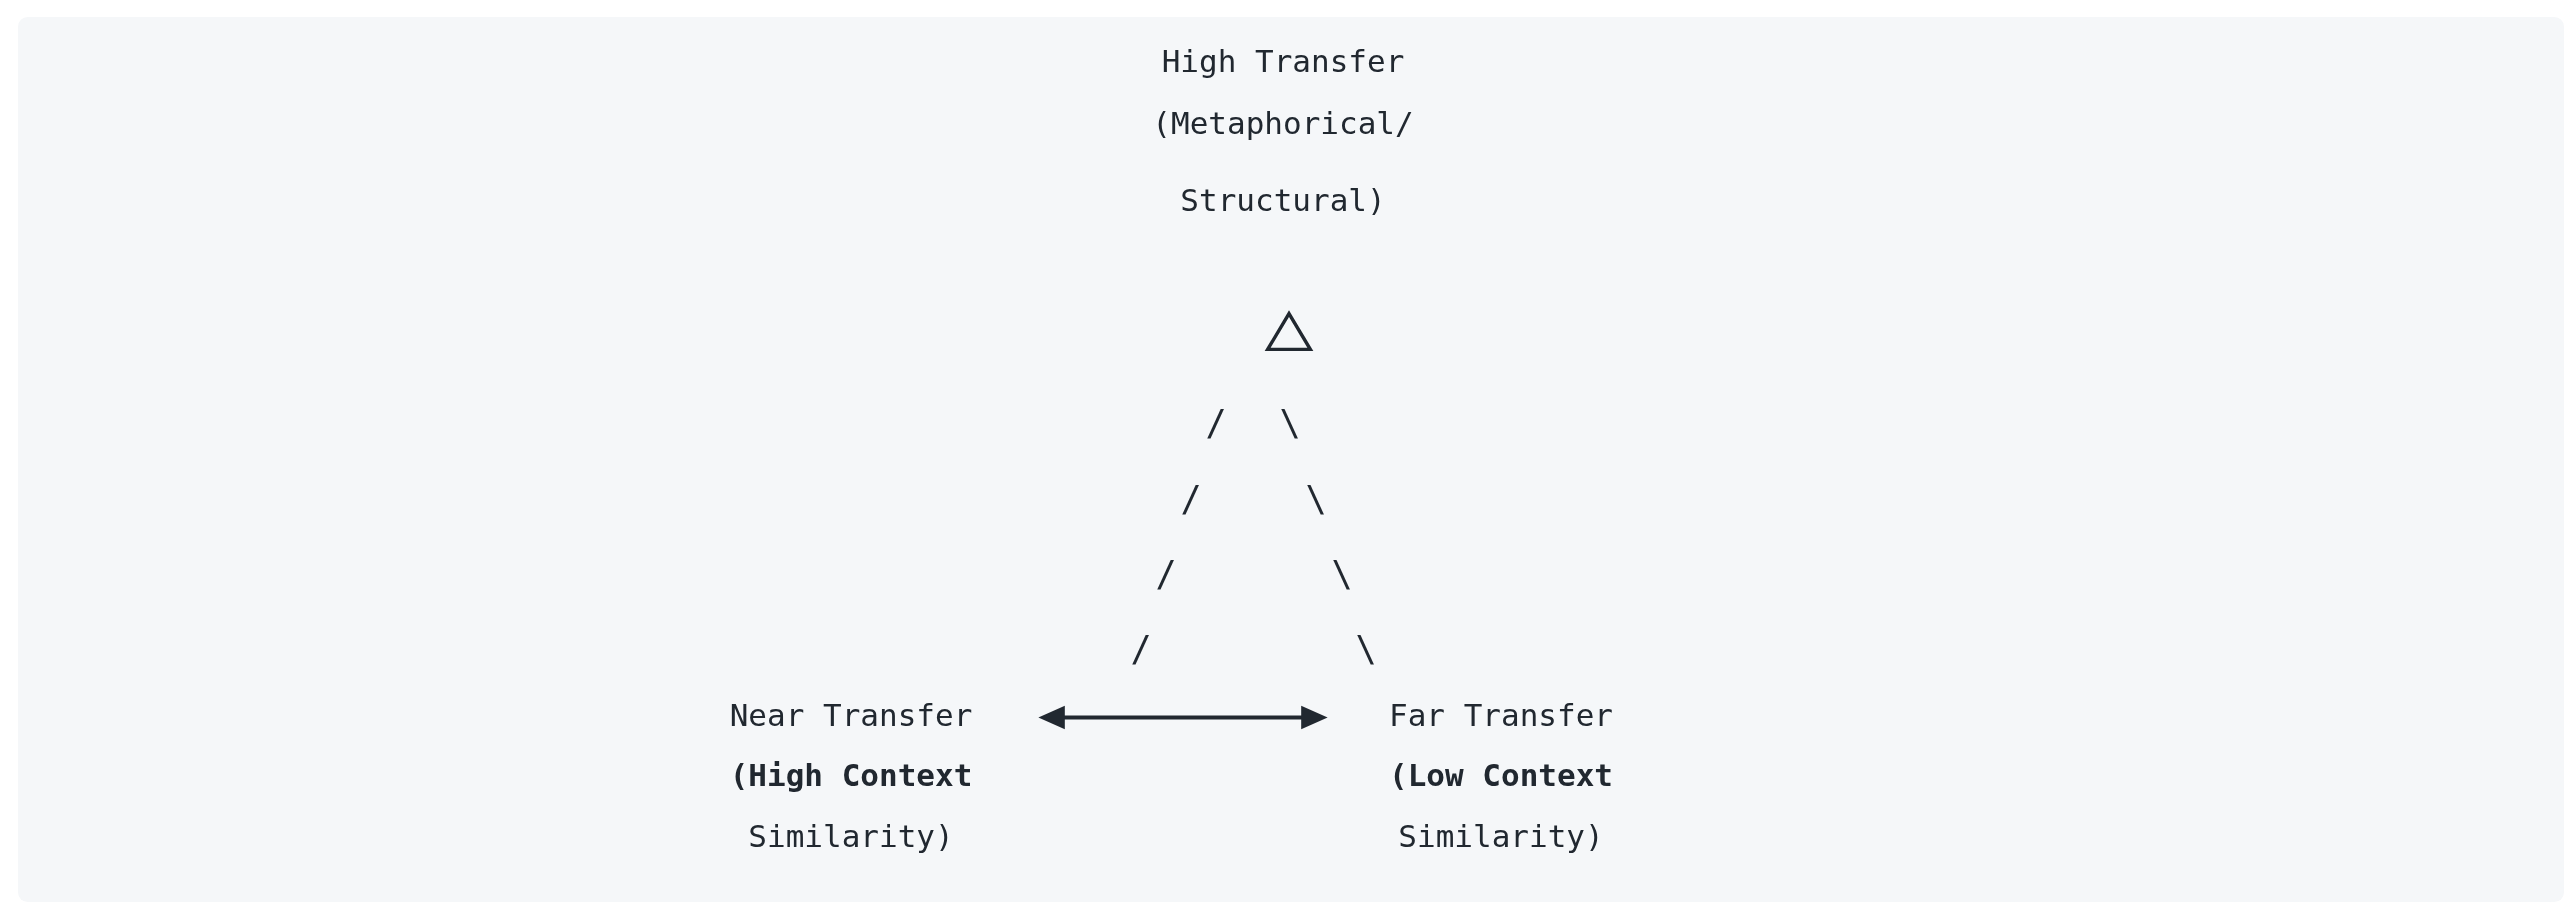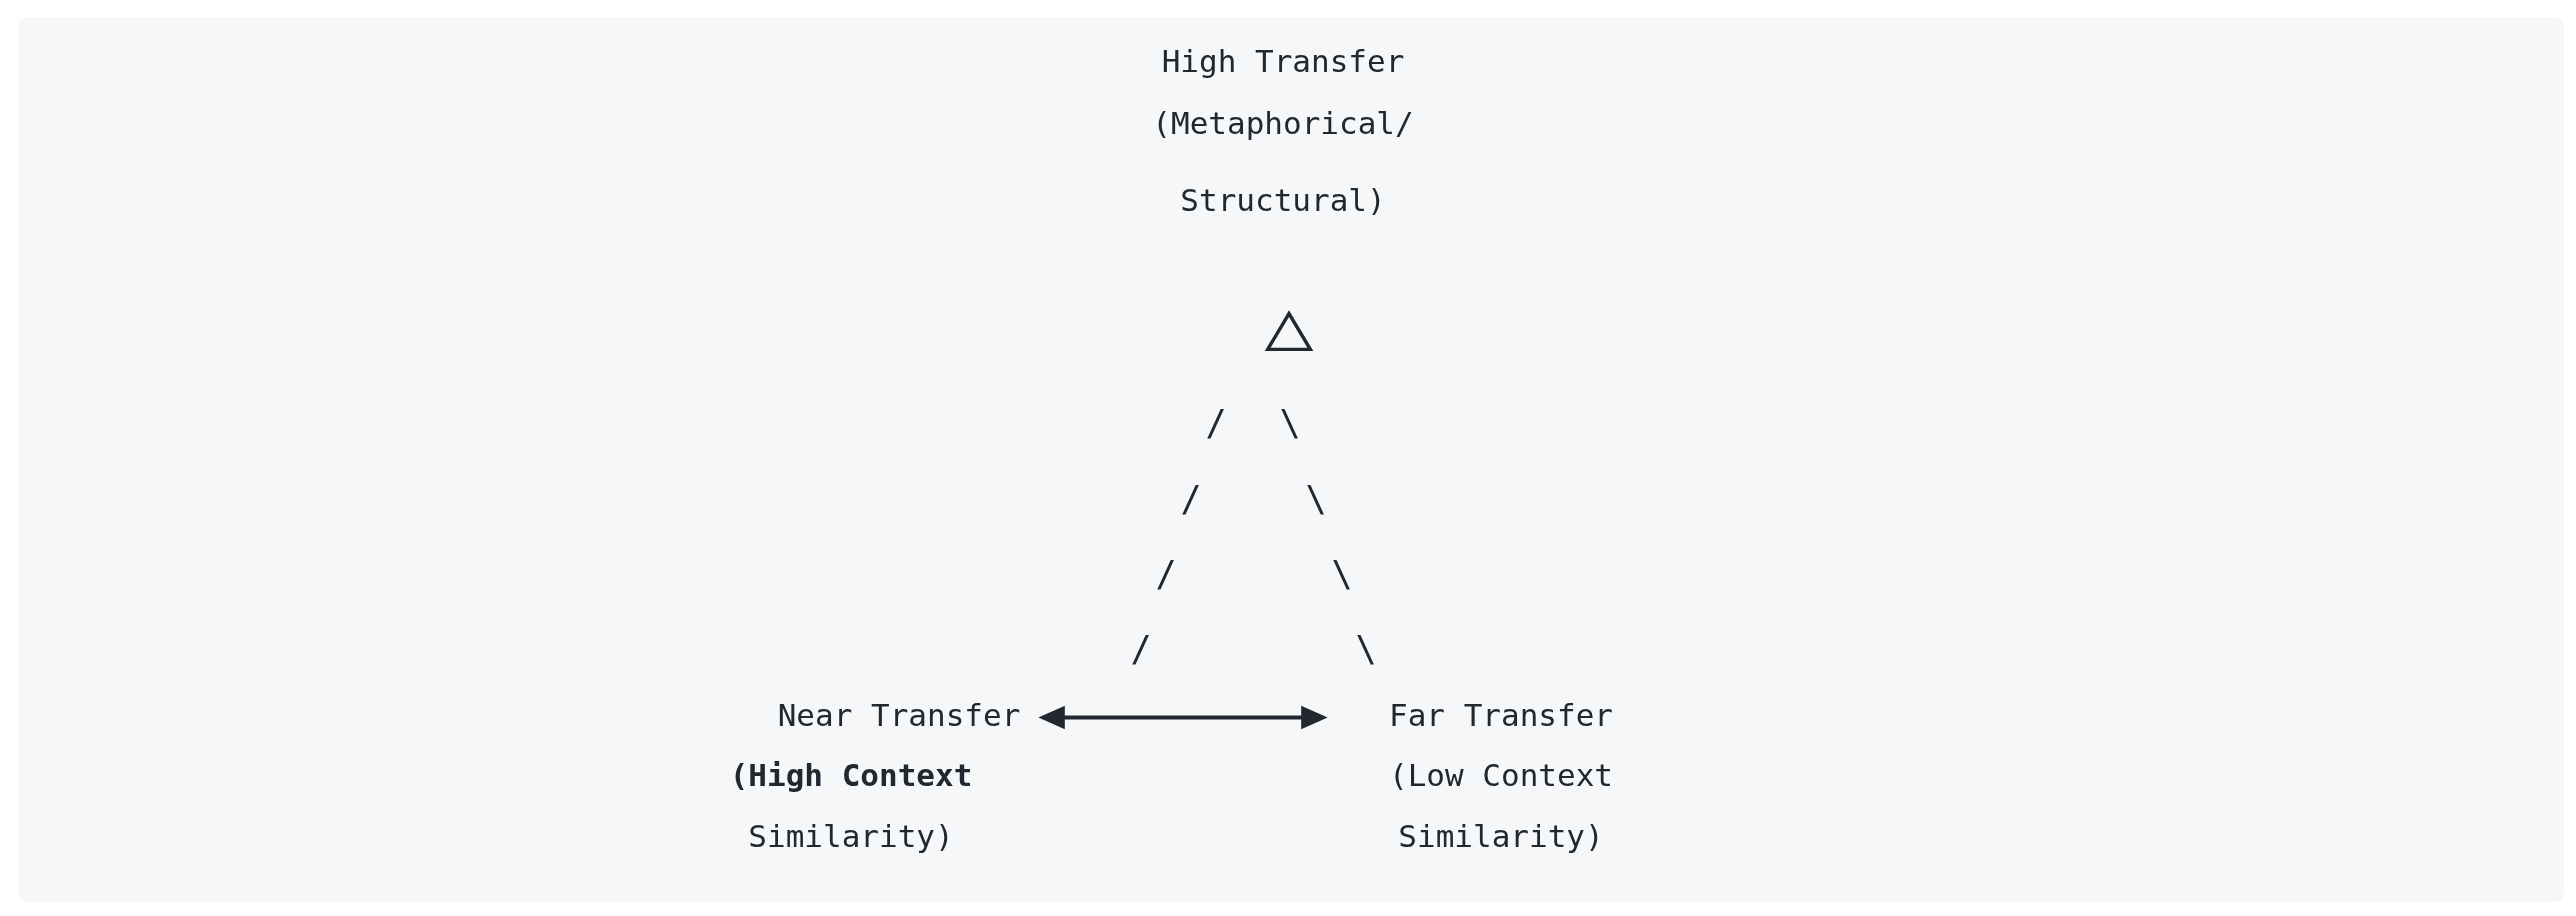--- a/index.html
+++ b/index.html
@@ -55,27 +55,27 @@
     position: absolute;
     color: #212830;
     font-family: "DejaVu Sans Mono", "Liberation Mono", monospace;
     font-size: 35px;
     line-height: 35px;
     transform: translate(-50%, -50%);
     white-space: pre;
   }
 
   
-  #near-line-1 { left: 833px; top: 698px; margin-left: 48px; }
+  #near-line-1 { left: 833px; top: 698px; }
   #near-line-2 { left: 833px; top: 758px; font-weight: bold; }
   #near-line-3 { left: 833px; top: 819px; }
 
   
   #far-line-1  { left: 1483px; top: 698px; }
-  #far-line-2  { left: 1483px; top: 758px; }
+  #far-line-2  { left: 1483px; top: 758px; font-weight: bold; }
   #far-line-3  { left: 1483px; top: 819px; }
 
   
   #transfer-axis-arrow {
     position: absolute;
     left: 1019px;
     top: 685px;
     width: 292px;
     height: 31px;
   }

